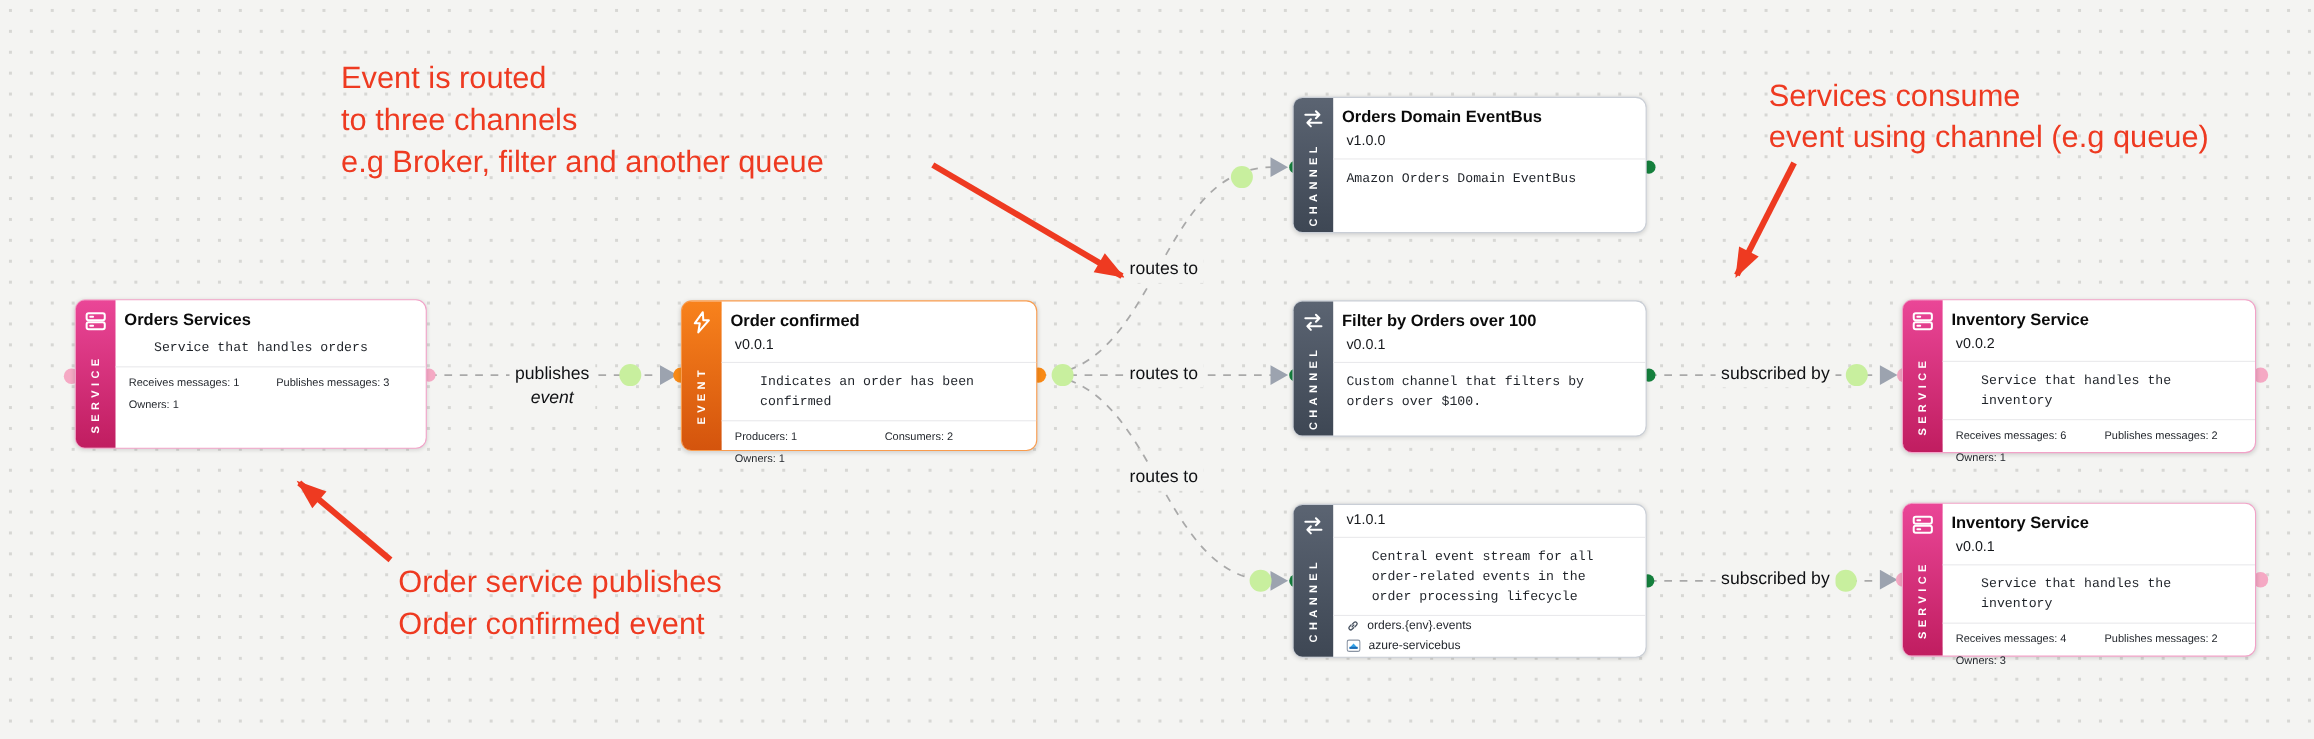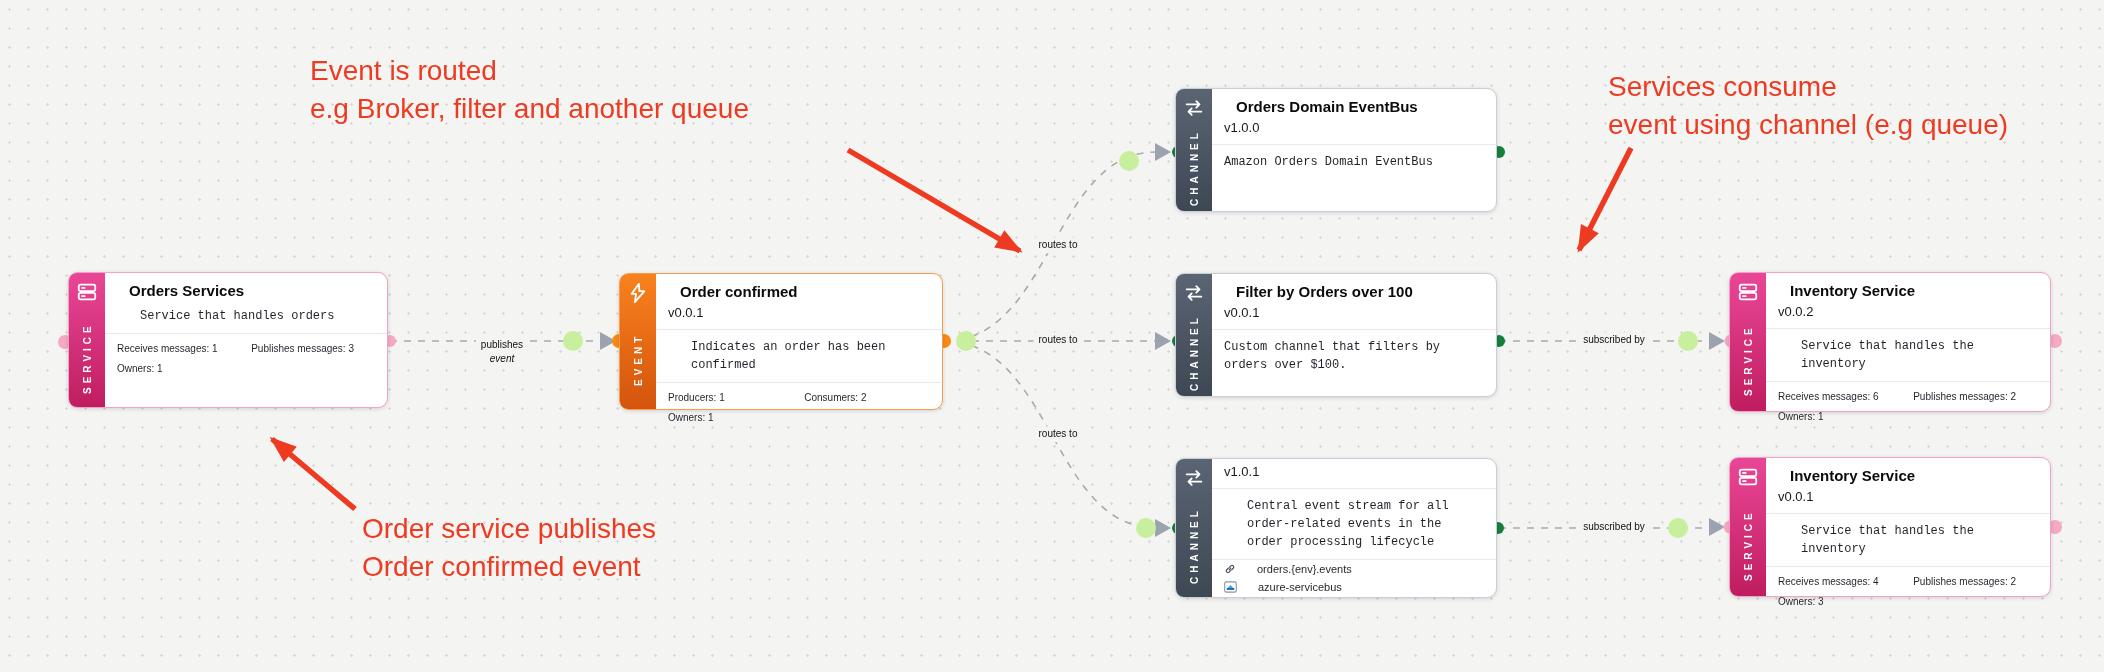--- a/index.html
+++ b/index.html
@@ -30,34 +30,34 @@
   .channel .sidebar { background:linear-gradient(180deg,#5b6472 0%, #3e4754 100%); }
 
   .nicon { margin:8px 0 2px; line-height:0; }
   .vlabel {
     flex:1; display:flex; align-items:center; justify-content:center;
     writing-mode:vertical-rl; transform:rotate(180deg);
     color:#fff; font-size:10px; font-weight:bold; letter-spacing:4px; padding-bottom:4px;
   }
 
   .body { flex:1; display:flex; flex-direction:column; min-width:0; }
-  .title { font-size:15px; font-weight:700; color:#0b0b0b; padding:9px 24px 0;
+  .title { font-size:15px; font-weight:700; color:#0b0b0b; padding:9px 8px 0;
            display:flex; justify-content:space-between; align-items:center; white-space:nowrap; }
   .version { font-size:13px; color:#16181c; padding:5px 12px 9px; border-bottom:1px solid #e9e9ec; }
   .desc { font-size:12px; color:#1f2329; padding:8px 12px; line-height:1.5;font-family:Liberation Mono, monospace; }
   .desc.rule { border-bottom:1px solid #e9e9ec;padding-left:35px; }
   .stats { display:grid; grid-template-columns:52% 48%; font-size:10px; color:#1f2329;
            padding:9px 12px 0; row-gap:9px; }
-  .meta { font-size:11px; color:#1f2329; padding:3px 12px; display:flex; align-items:center; gap:21px; }
+  .meta { font-size:11px; color:#1f2329; padding:3px 12px; display:flex; align-items:center; gap:7px; }
   .meta:first-of-type { padding-top:6px; }
 
   
   .elabel {
     position:absolute; transform:translate(-50%,-50%); background:#f4f4f2;
-    font-size:10px; color:#101114; padding:1px 5px; white-space:nowrap; text-align:center; line-height:1.35;
+    font-size:16px; color:#101114; padding:1px 5px; white-space:nowrap; text-align:center; line-height:1.35;
   }
   .elabel .it { font-style:italic; }
 
   
   .note { position:absolute; color:#ee3a21; font-size:28px; line-height:38px; white-space:nowrap; }
 
   svg.overlay { position:absolute; inset:0; pointer-events:none; }
 </style>
 </head>
 <body>
@@ -284,20 +284,21 @@
     <div class="it">event</div>
   </div>
   <div class="elabel" style="left:1058px; top:245px;">routes to</div>
   <div class="elabel" style="left:1058px; top:340px;">routes to</div>
   <div class="elabel" style="left:1058px; top:434px;">routes to</div>
   <div class="elabel" style="left:1614px; top:340px;">subscribed by</div>
   <div class="elabel" style="left:1614px; top:527px;">subscribed by</div>
 
   <div class="note" style="left:310px; top:52px;">
     <div>Event is routed</div>
+    <div>to three channels</div>
     <div>e.g Broker, filter and another queue</div>
   </div>
   <div class="note" style="left:1608px; top:68px;">
     <div>Services consume</div>
     <div>event using channel (e.g queue)</div>
   </div>
   <div class="note" style="left:362px; top:510px;">
     <div>Order service publishes</div>
     <div>Order confirmed event</div>
   </div>

